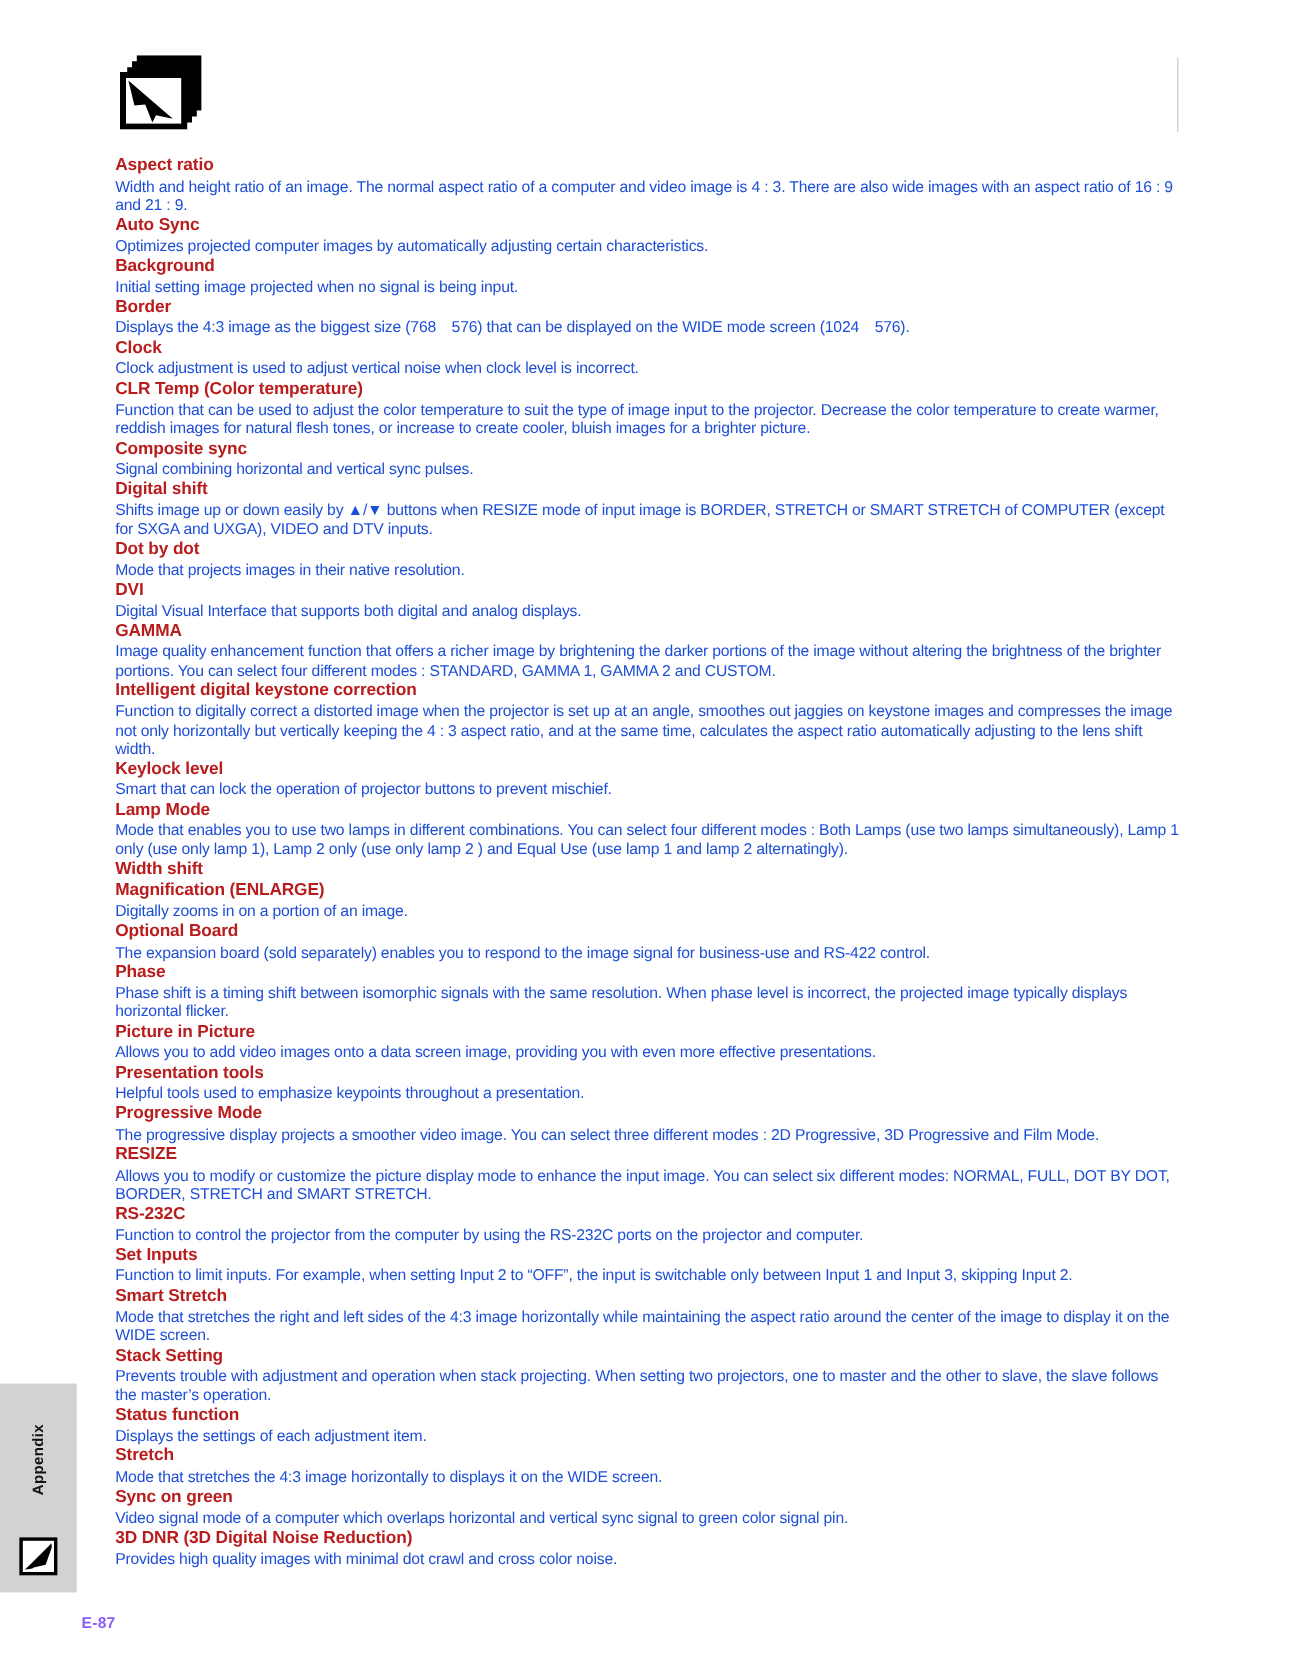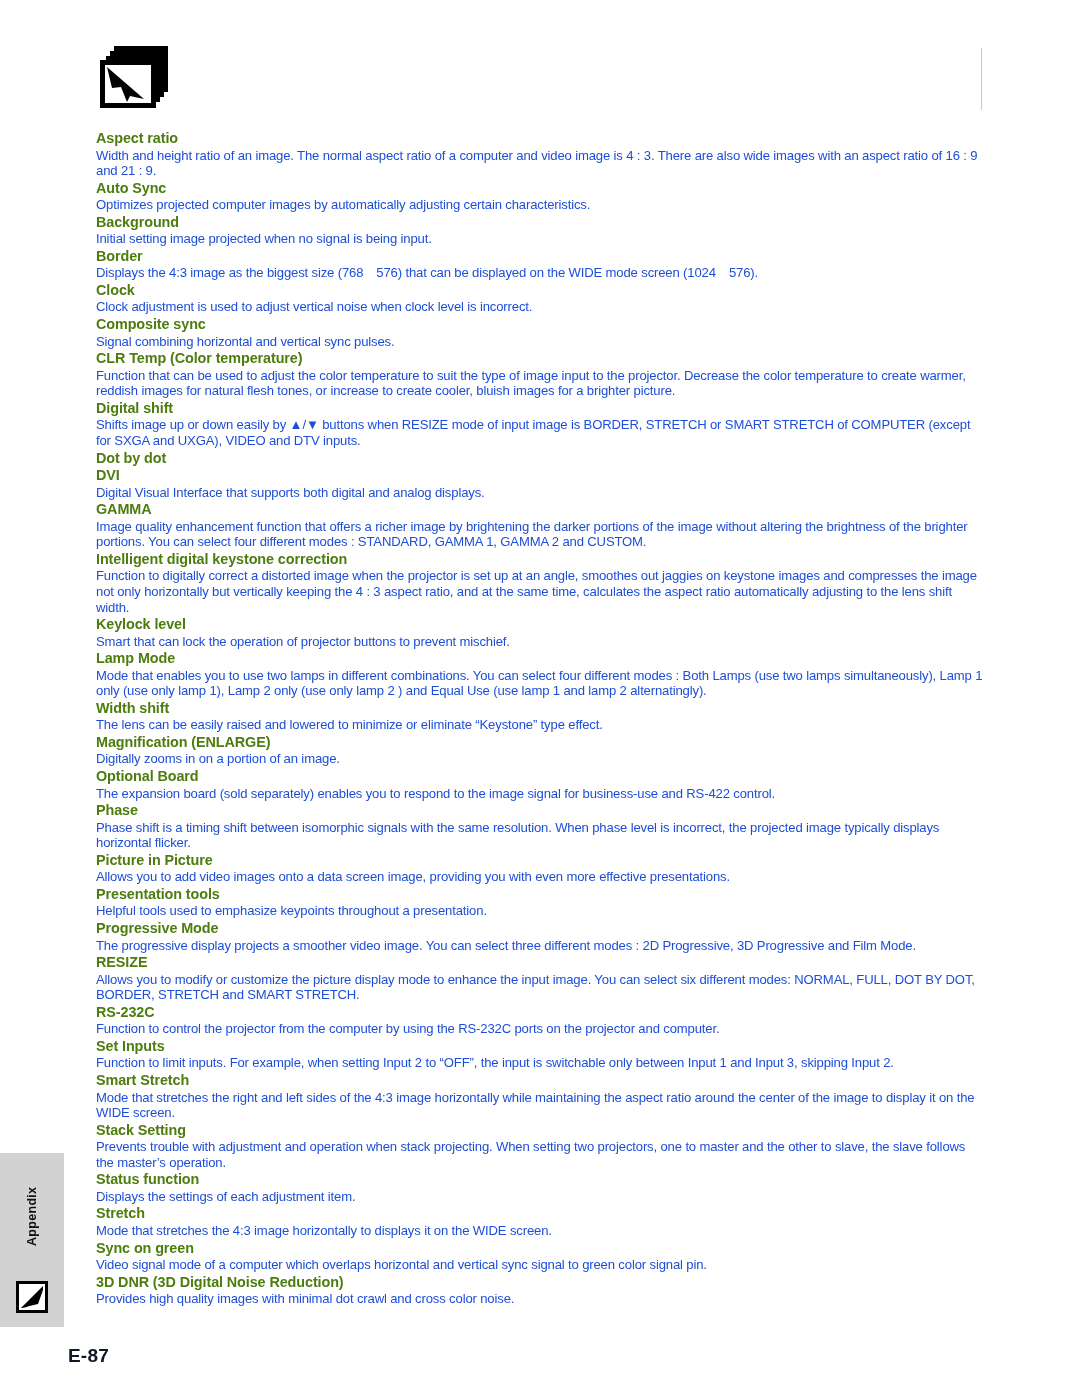--- a/index.html
+++ b/index.html
@@ -50,21 +50,21 @@
   .content {
     position: absolute;
     left: 96px;
     top: 130px;
     width: 888px;
   }
 
   .entry { margin: 0 0 0 0; }
 
   .term {
-    color: #4d7c0f;
+    color: #b91c1c;
     font-weight: bold;
     font-size: 14.4px;
     line-height: 17.5px;
     letter-spacing: -0.1px;
     margin: 0;
     padding: 0;
     white-space: nowrap;
   }
 
   .desc {
@@ -109,23 +109,23 @@
     width: 32px;
     height: 32px;
   }
   .side-tab-icon svg { display: block; }
 
   
   .page-number {
     position: absolute;
     left: 68px;
     top: 1345px;
-    font-size: 19px;
+    font-size: 13px;
     font-weight: bold;
-    color: #0f172a;
+    color: #8b5cf6;
     letter-spacing: 0.2px;
   }
 
   
   .glyph-gap { display: inline-block; width: 13px; }
 </style>
 </head>
 <body>
 
 <div class="page">
@@ -167,36 +167,37 @@
       <div class="term">Border</div>
       <div class="desc"><span>Displays the 4:3 image as the biggest size (768</span><span class="glyph-gap"></span><span>576) that can be displayed on the WIDE mode screen (1024</span><span class="glyph-gap"></span><span>576).</span></div>
     </div>
 
     <div class="entry">
       <div class="term">Clock</div>
       <div class="desc">Clock adjustment is used to adjust vertical noise when clock level is incorrect.</div>
     </div>
 
     <div class="entry">
+      <div class="term">CLR Temp (Color temperature)</div>
+      <div class="desc">Function that can be used to adjust the color temperature to suit the type of image input to the projector. Decrease the color temperature to create warmer, reddish images for natural flesh tones, or increase to create cooler, bluish images for a brighter picture.</div>
+    </div>
+
+    <div class="entry">
       <div class="term">Composite sync</div>
       <div class="desc">Signal combining horizontal and vertical sync pulses.</div>
     </div>
 
     <div class="entry">
-      <div class="term">CLR Temp (Color temperature)</div>
-      <div class="desc">Function that can be used to adjust the color temperature to suit the type of image input to the projector. Decrease the color temperature to create warmer, reddish images for natural flesh tones, or increase to create cooler, bluish images for a brighter picture.</div>
-    </div>
-
-    <div class="entry">
       <div class="term">Digital shift</div>
       <div class="desc"><span>Shifts image up or down easily by</span>&nbsp;<span>▲</span><span>/</span><span>▼</span>&nbsp;<span>buttons when RESIZE mode of input image is BORDER, STRETCH or SMART STRETCH of COMPUTER (except for SXGA and UXGA), VIDEO and DTV inputs.</span></div>
     </div>
 
     <div class="entry">
       <div class="term">Dot by dot</div>
+      <div class="desc">Mode that projects images in their native resolution.</div>
     </div>
 
     <div class="entry">
       <div class="term">DVI</div>
       <div class="desc">Digital Visual Interface that supports both digital and analog displays.</div>
     </div>
 
     <div class="entry">
       <div class="term">GAMMA</div>
       <div class="desc">Image quality enhancement function that offers a richer image by brightening the darker portions of the image without altering the brightness of the brighter portions. You can select four different modes : STANDARD, GAMMA 1, GAMMA 2 and CUSTOM.</div>
@@ -213,21 +214,20 @@
       <div class="desc">Smart that can lock the operation of projector buttons to prevent mischief.</div>
     </div>
 
     <div class="entry">
       <div class="term">Lamp Mode</div>
       <div class="desc">Mode that enables you to use two lamps in different combinations. You can select four different modes : Both Lamps (use two lamps simultaneously), Lamp 1 only (use only lamp 1), Lamp 2 only (use only lamp 2 ) and Equal Use (use lamp 1 and lamp 2 alternatingly).</div>
     </div>
 
     <div class="entry">
       <div class="term">Width shift</div>
-      <div class="desc">The lens can be easily raised and lowered to minimize or eliminate “Keystone” type effect.</div>
     </div>
 
     <div class="entry">
       <div class="term">Magnification (ENLARGE)</div>
       <div class="desc">Digitally zooms in on a portion of an image.</div>
     </div>
 
     <div class="entry">
       <div class="term">Optional Board</div>
       <div class="desc">The expansion board (sold separately) enables you to respond to the image signal for business-use and RS-422 control.</div>

